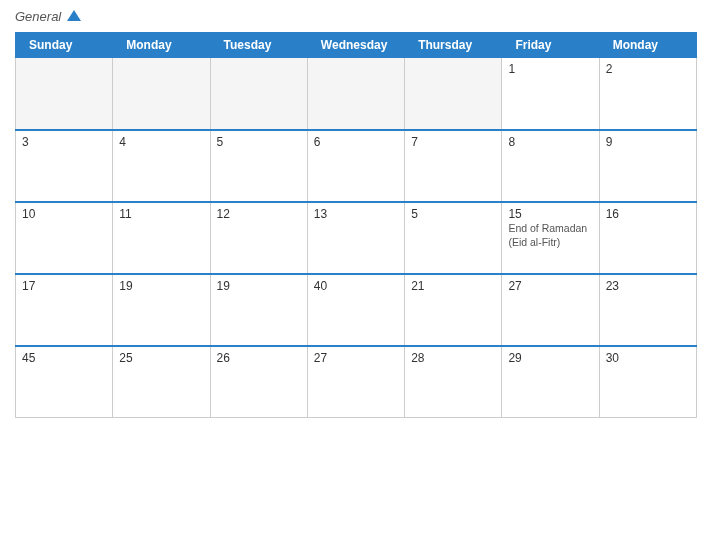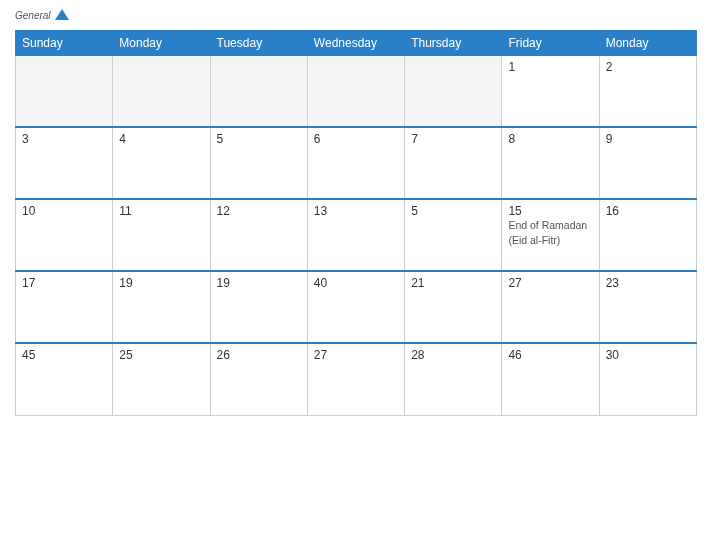--- a/index.html
+++ b/index.html
@@ -21,21 +21,21 @@
       align-items: center;
       justify-content: space-between;
       margin-bottom: 8px;
     }
     .logo {
       display: flex;
       flex-direction: column;
       line-height: 1.1;
     }
     .logo-general {
-      font-size: 10px;
+      font-size: 13px;
       color: #555;
       font-style: italic;
     }
     .logo-blue {
       font-size: 13px;
       color: #2980c8;
       font-style: italic;
       font-weight: bold;
     }
     .logo-icon {
@@ -64,22 +64,22 @@
       min-width: 90px;
     }
     .calendar-table {
       width: 100%;
       border-collapse: collapse;
     }
     .calendar-table thead tr th {
       background: #2980c8;
       color: #fff;
       font-size: 12px;
-      font-weight: normal;
-      padding: 5px 6px;
+      font-weight: bold;
+      padding: 5px 13px;
       text-align: left;
       border: 1px solid #2980c8;
     }
     .calendar-table tbody tr td {
       border: 1px solid #ccc;
       vertical-align: top;
       padding: 4px 6px;
       height: 72px;
       font-size: 12px;
       color: #333;
@@ -220,21 +220,21 @@
           <td>
             <span class="day-number">26</span>
           </td>
           <td>
             <span class="day-number">27</span>
           </td>
           <td>
             <span class="day-number">28</span>
           </td>
           <td>
-            <span class="day-number">46</span>
+            <span class="day-number">29</span>
           </td>
           <td>
             <span class="day-number">30</span>
           </td>
         </tr>
       </tbody>
   </table>
 </div>
 
 </body></html>

